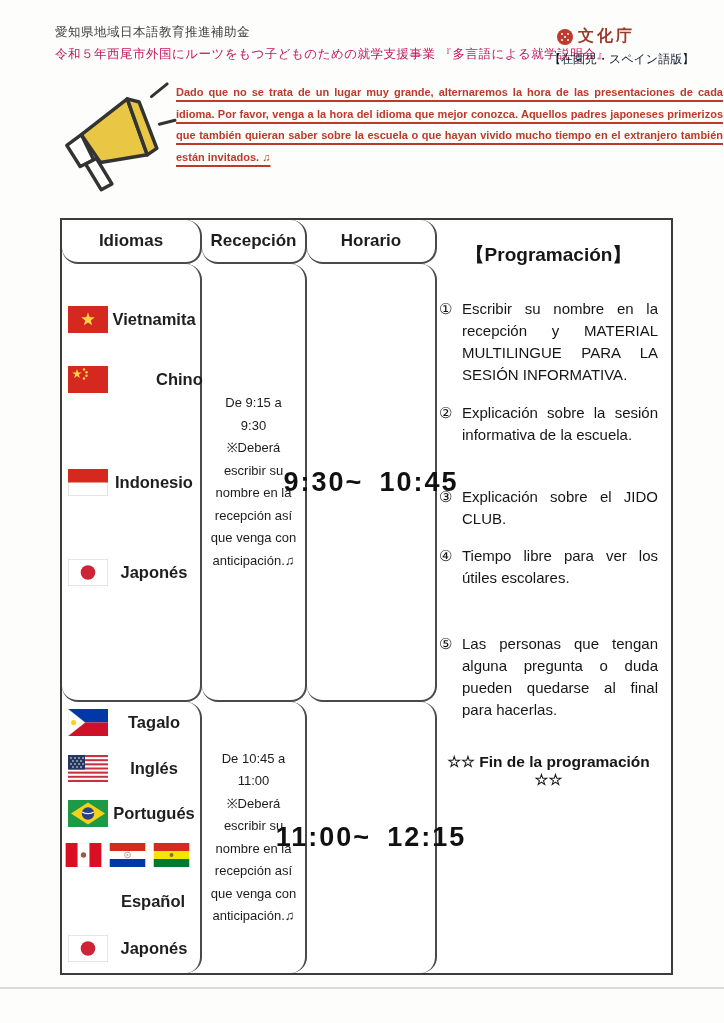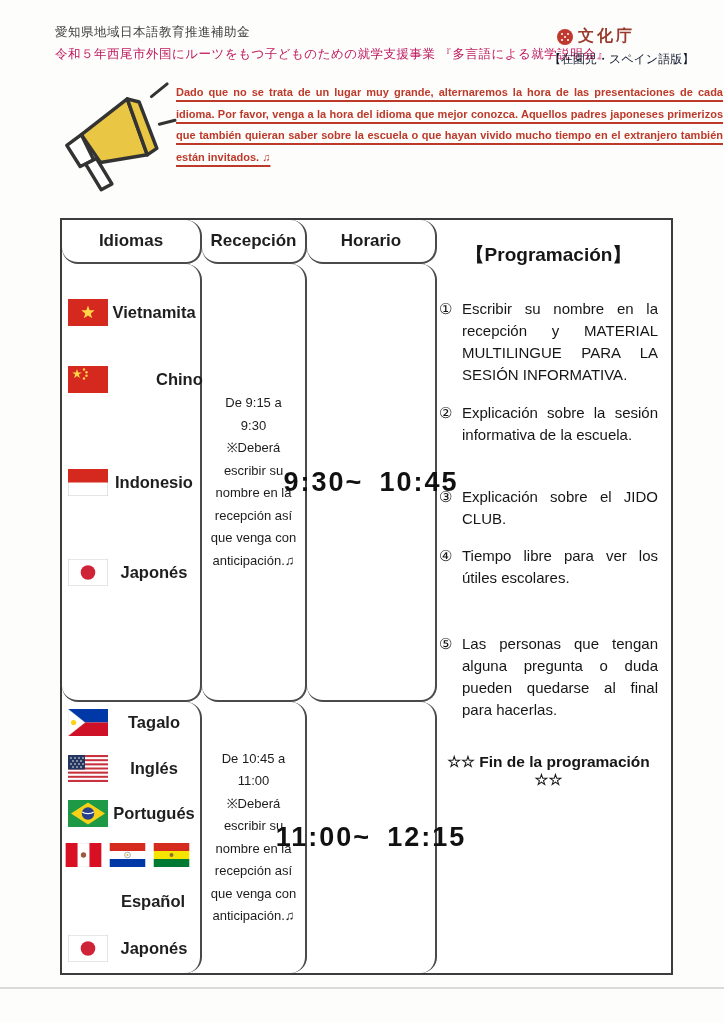--- a/index.html
+++ b/index.html
@@ -130,21 +130,21 @@
         <span class="txt">Tiempo libre para ver los útiles escolares.</span>
       </div>
       <div class="prog-item mt5">
         <span class="num">⑤</span>
         <span class="txt">Las personas que tengan alguna pregunta o duda pueden quedarse al final para hacerlas.</span>
       </div>
       <div class="prog-end">☆☆ Fin de la programación ☆☆</div>
     </div>
 
     <div class="cell b-r b-b">
-      <div class="lang-item" style="top:28px; height:40px;">
+      <div class="lang-item" style="top:35px; height:40px;">
         <svg class="flag" viewBox="0 0 40 27">
           <rect width="40" height="27" fill="#d5281e"></rect>
           <polygon points="20,6.5 21.7,11.15 26.7,11.35 22.8,14.4 24.1,19.2 20,16.4 15.9,19.2 17.2,14.4 13.3,11.35 18.3,11.15" fill="#ffd64a"></polygon>
         </svg>
         <span class="label">Vietnamita</span>
       </div>
       <div class="lang-item" style="top:95px; height:40px;gap:48px;">
         <svg class="flag" viewBox="0 0 40 27">
           <rect width="40" height="27" fill="#d5281e"></rect>
           <polygon points="9,3 10.2,6.45 13.75,6.45 10.8,8.6 11.95,12.05 9,9.9 6.05,12.05 7.2,8.6 4.25,6.45 7.8,6.45" fill="#ffd64a"></polygon>

